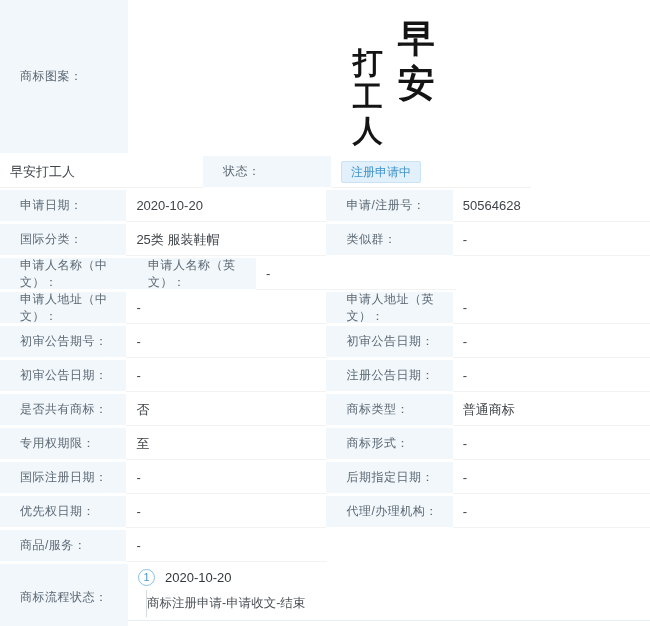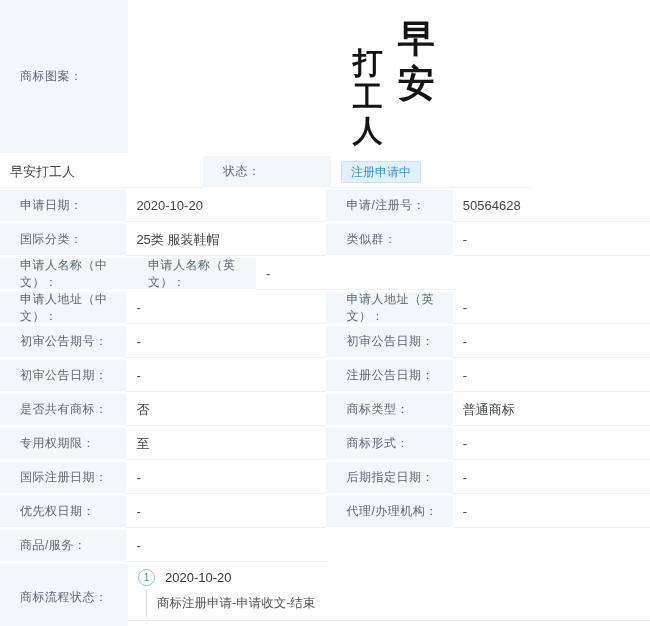--- a/index.html
+++ b/index.html
@@ -64,21 +64,21 @@
     display:block; padding-left:10px; padding-top:3px; }
   .flow-head { display:flex; align-items:center; height:21px; }
   .flow-num {
     width:17px; height:17px; border:1px solid #8CC1E4; border-radius:50%;
     color:#4596CE; font-size:11px; line-height:15px;
     display:flex; align-items:center; justify-content:center; flex:0 0 17px;
     background:#fff;
   }
   .flow-date { margin-left:10px; font-size:13px; color:#33383C; }
   .flow-body {
-    margin-left:8px; border-left:1px solid #D5DBDF; padding-left:10px;
+    margin-left:8px; border-left:1px solid #D5DBDF; padding-left:0;
     height:27px; display:flex; align-items:center;
     font-size:12.5px; color:#4A5055; margin-top:2px;
   }
 
   
   .row-partial { height:6px; }
   .row-partial .stub { width:128px; height:6px; background:#F1F7FB; }
   .row-partial .rest { width:522px; height:6px; border-top:1px solid #E9EEF2; background:#fff; }
 </style>
 </head>

